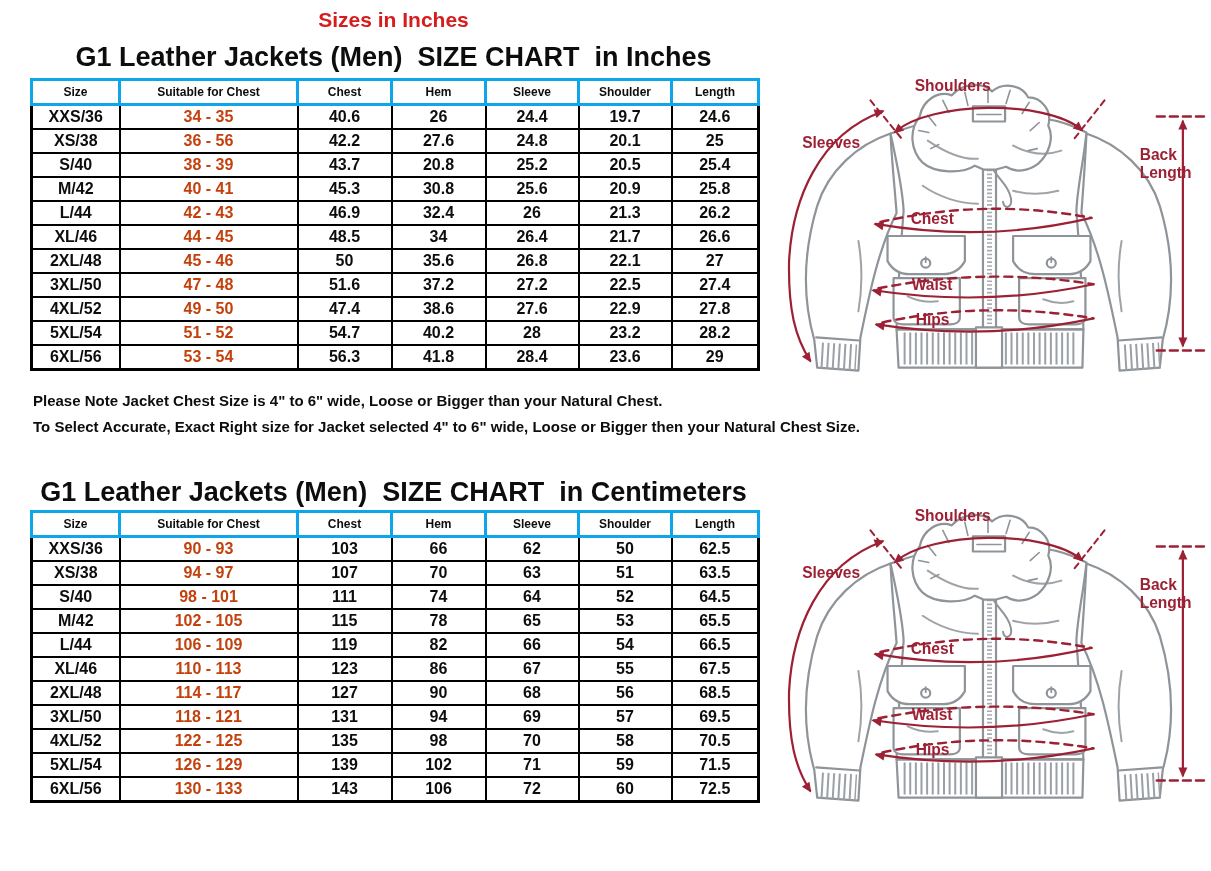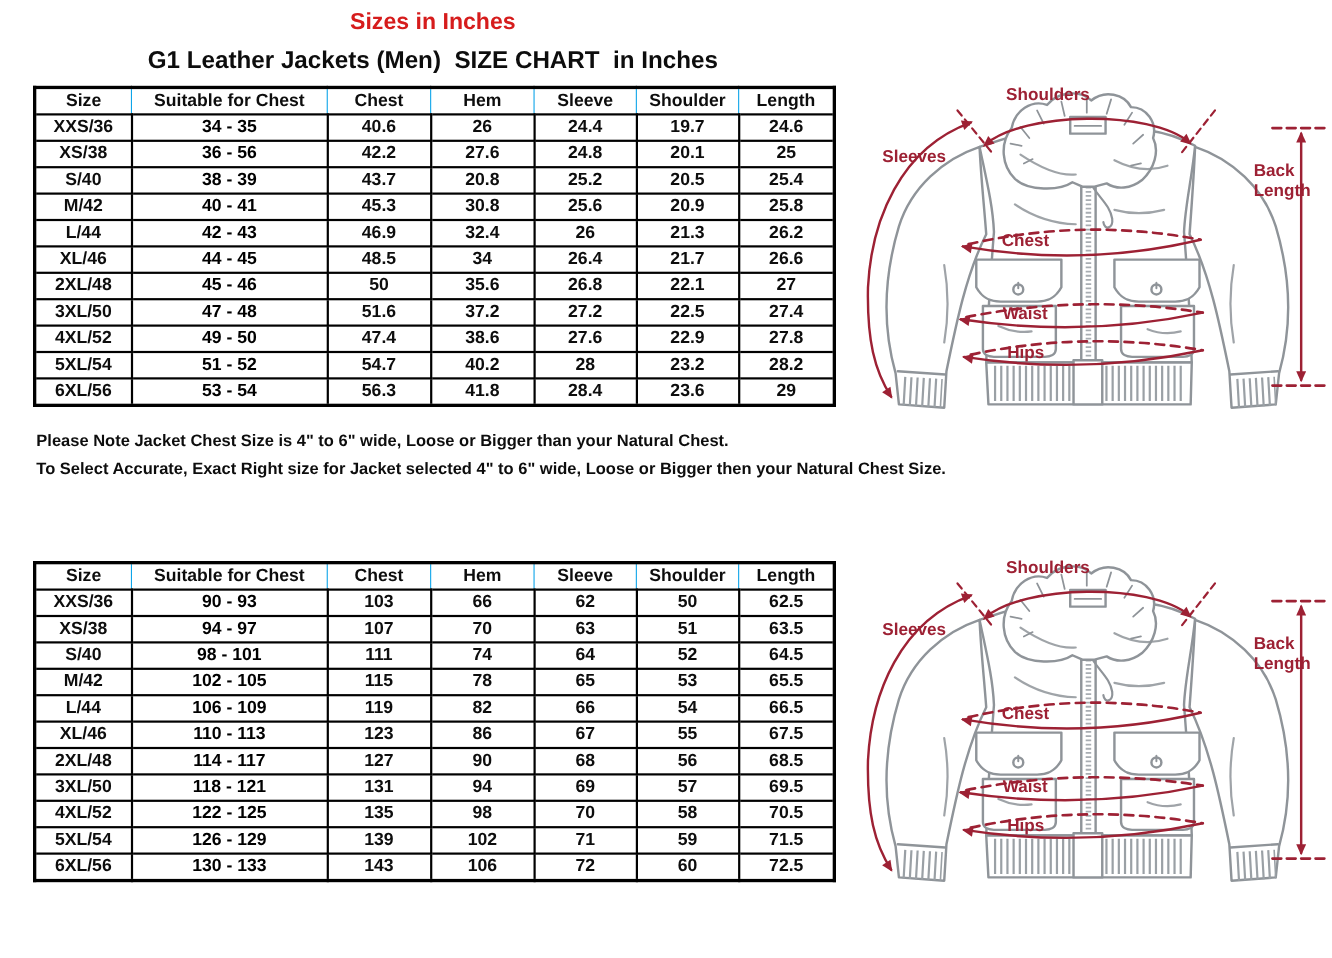--- a/index.html
+++ b/index.html
@@ -6,35 +6,35 @@
   .canvas {
     position:relative; width:1211px; height:871px; background:#ffffff;
     font-family:"Liberation Sans", sans-serif; overflow:hidden;
   }
   .red-heading {
     position:absolute; left:30px; width:727px; text-align:center;
     color:#d61c1c; font-size:21px; font-weight:bold; letter-spacing:0px;
   }
   .chart-title {
     position:absolute; left:30px; width:727px; text-align:center;
-    color:#0d0d0d; font-size:22px; font-weight:bold; white-space:pre-wrap;
+    color:#0d0d0d; font-size:27px; font-weight:bold; white-space:pre-wrap;
   }
   table.size-table {
     position:absolute; left:30px; width:727px; table-layout:fixed;
     border-collapse:collapse; border:3px solid #000; background:#fff;
   }
   table.size-table th {
-    border:1px solid #0ea5e9; font-size:16px; font-weight:bold; color:#0d0d0d;
+    border:3px solid #0ea5e9; font-size:12px; font-weight:bold; color:#0d0d0d;
     height:22px; padding:0; text-align:center;
   }
   table.size-table td {
     border:2px solid #000; font-size:16px; font-weight:bold; color:#0d0d0d;
     height:22px; padding:0; text-align:center;
   }
-  table.size-table td.red { color:#000000; }
+  table.size-table td.red { color:#c2410c; }
   .note {
     position:absolute; left:33px; font-size:15px; font-weight:bold;
     color:#0d0d0d; white-space:pre;
   }
   .diagram { position:absolute; left:772px; width:437px; height:327px; }
   .diagram svg { width:100%; height:100%; }
   svg text.dlabel {
     font-family:"Liberation Sans", sans-serif; font-size:15.5px;
     font-weight:600; fill:#9d2134;
   }
@@ -281,20 +281,21 @@
   <div class="note" style="top:392px">Please Note Jacket Chest Size is 4" to 6" wide, Loose or Bigger than your Natural Chest.</div>
   <div class="note" style="top:418px">To Select Accurate, Exact Right size for Jacket selected 4" to 6" wide, Loose or Bigger then your Natural Chest Size.</div>
 
   <div class="diagram" style="top:70px">
     <svg viewBox="0 0 435 325">
         <use href="#jacket-sym"></use>
       </svg>
   </div>
 
 
+  <div class="chart-title" style="top:477px">G1 Leather Jackets (Men)  SIZE CHART  in Centimeters</div>
 
   <table class="size-table" style="top:510px">
     <colgroup>
       <col style="width:88px">
         <col style="width:178px">
         <col style="width:94px">
       <col style="width:94px">
         <col style="width:93px">
         <col style="width:93px">
         <col style="width:87px">

